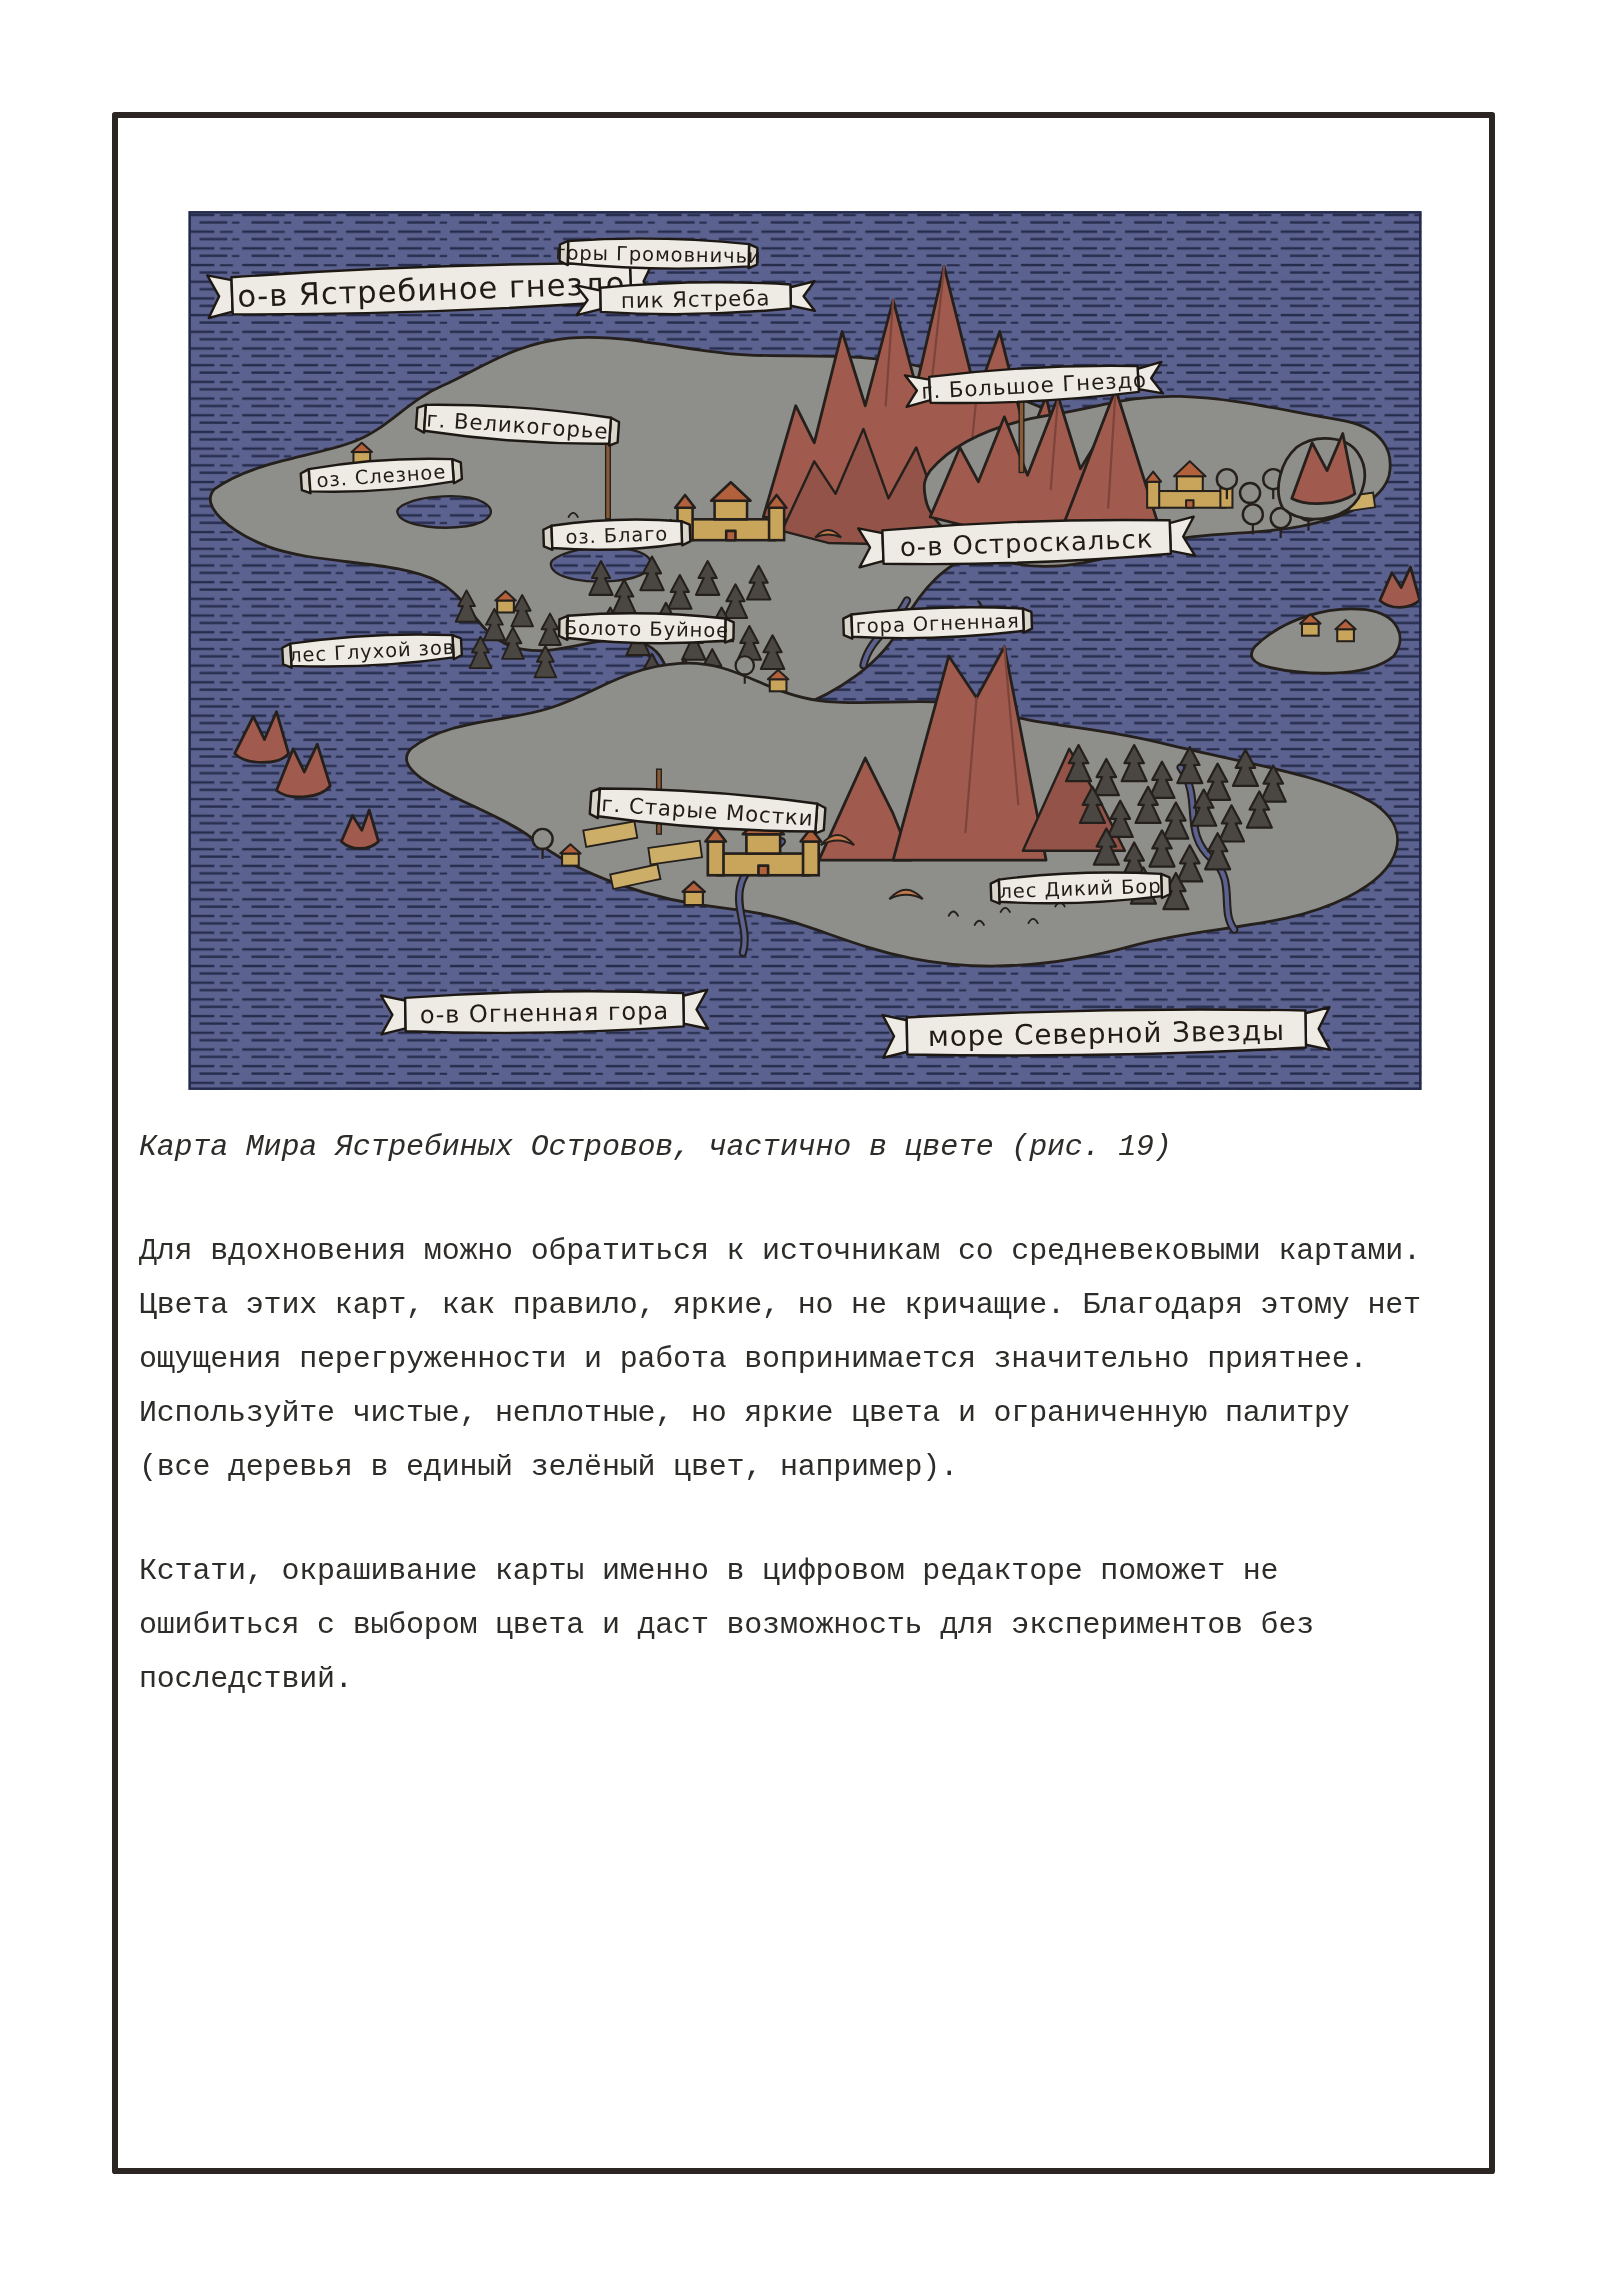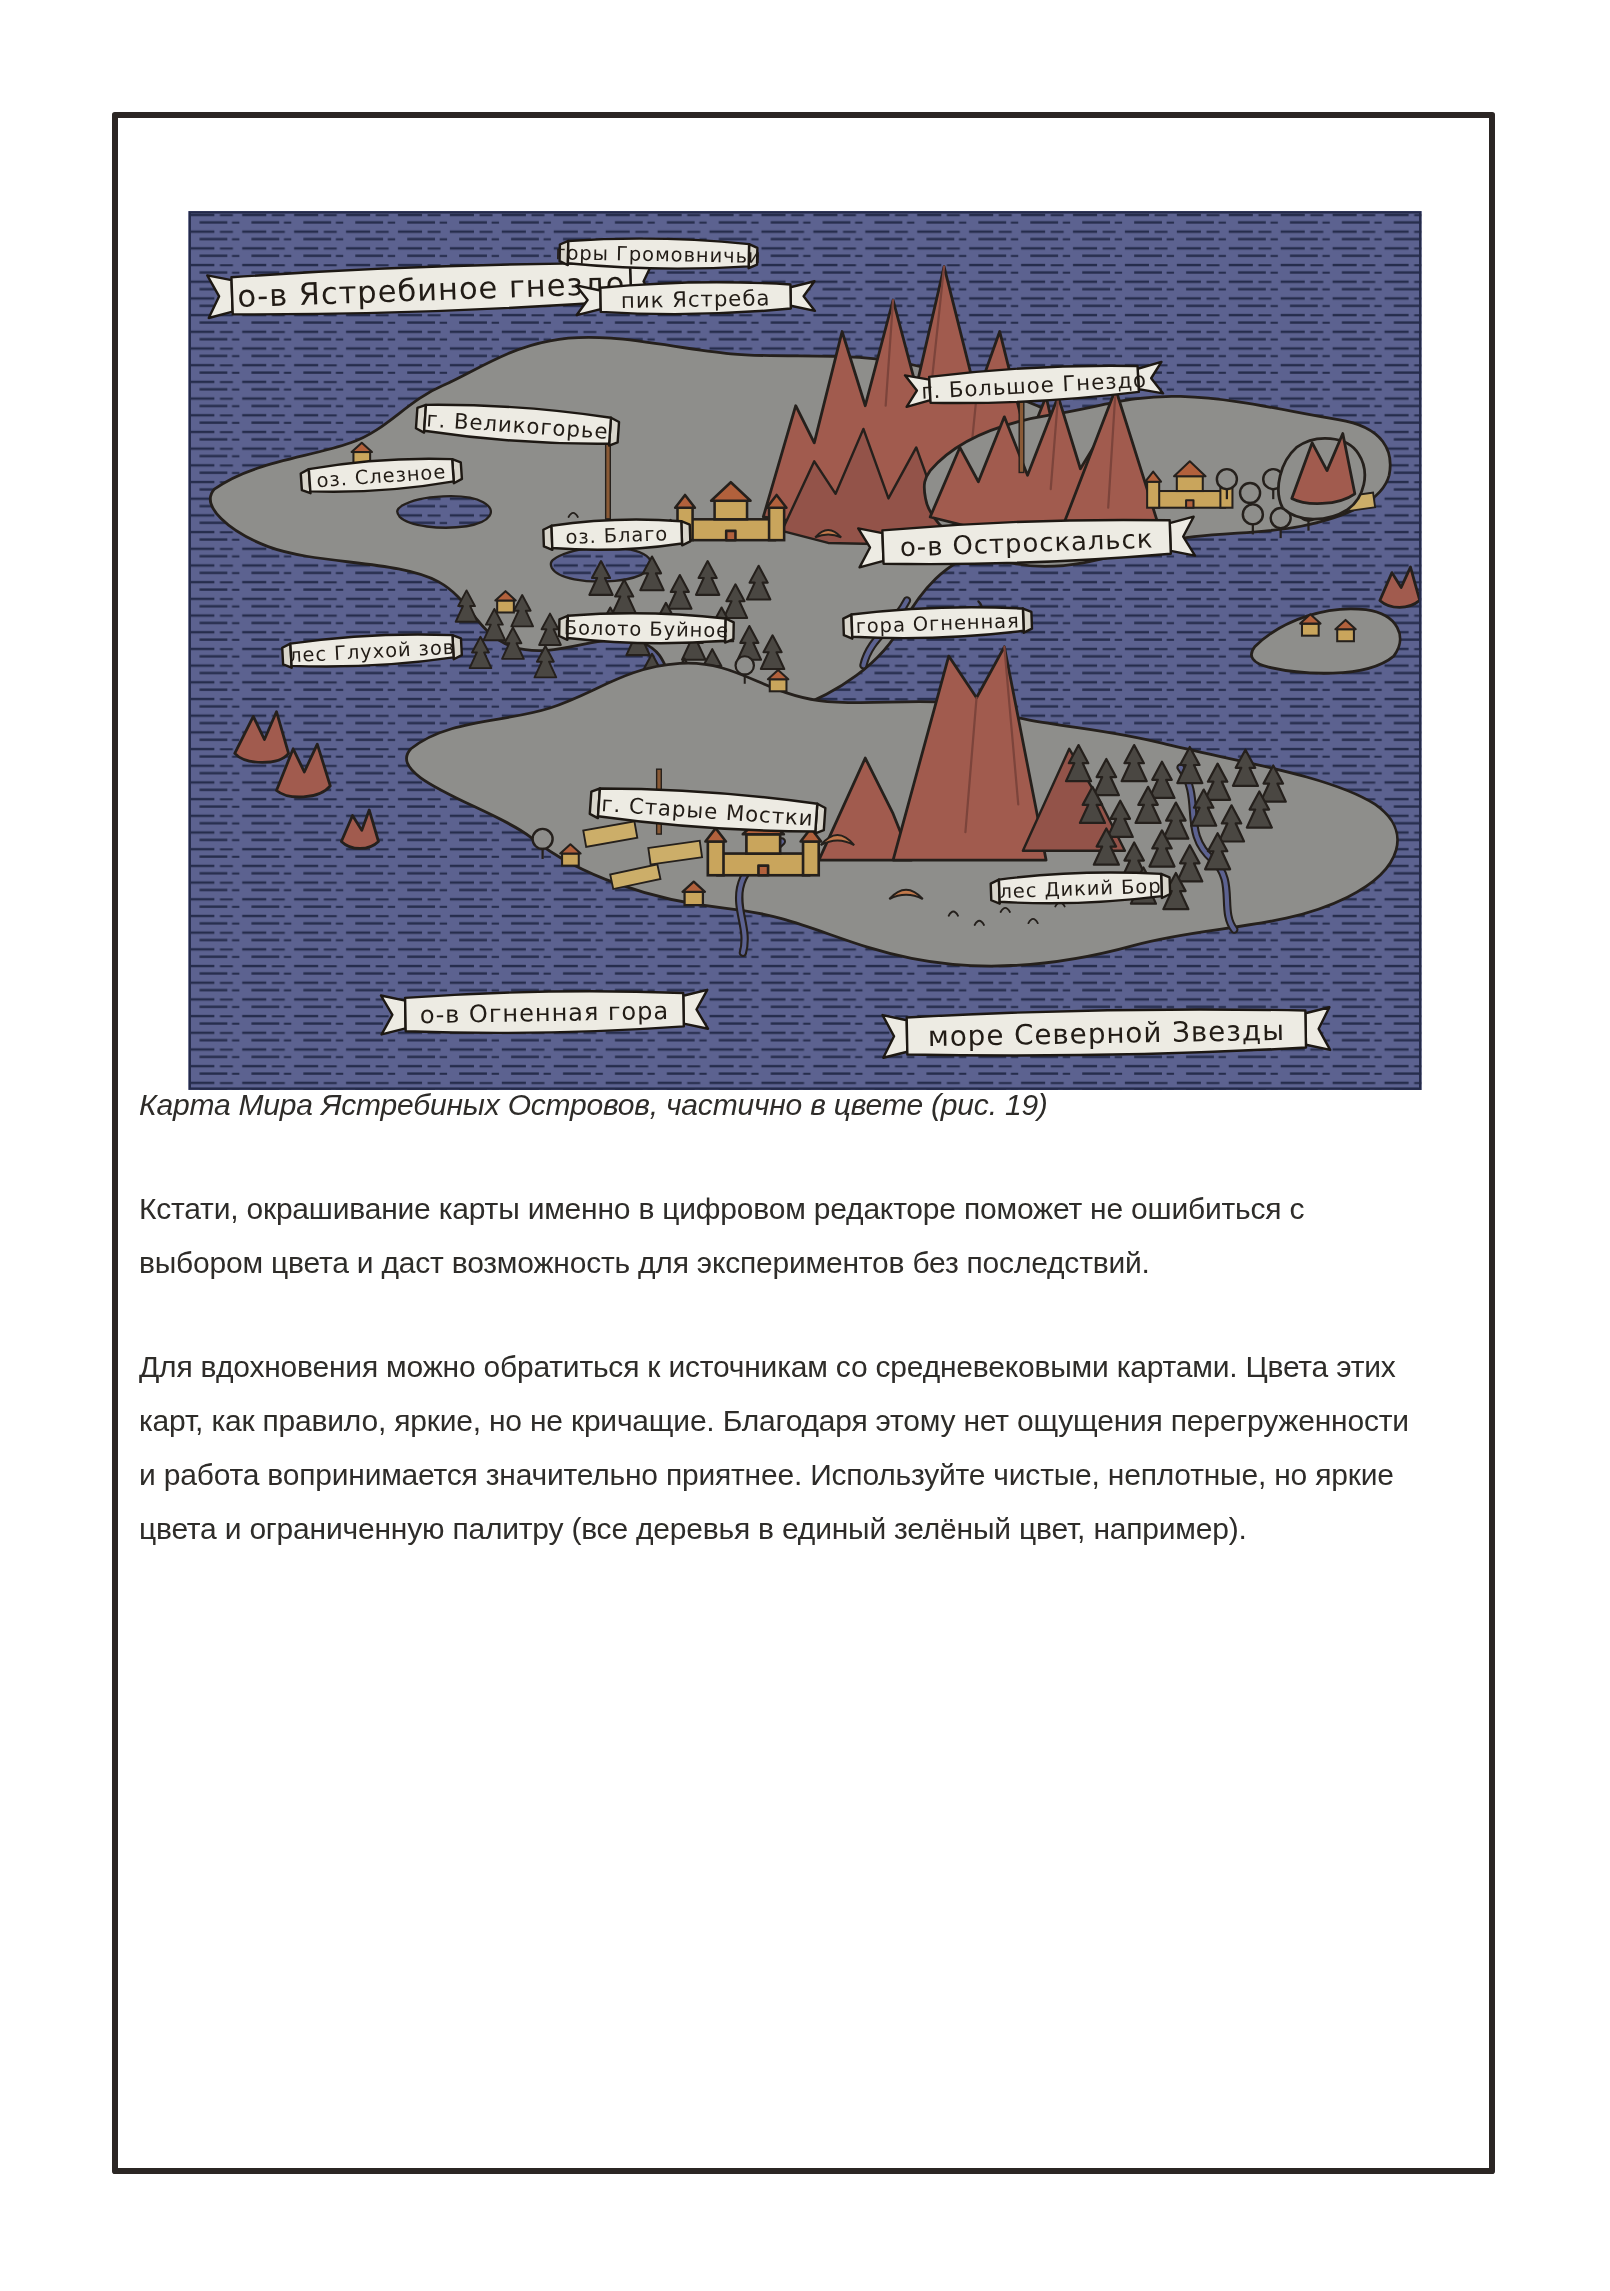--- a/index.html
+++ b/index.html
@@ -8,21 +8,21 @@
     --banner:#edebe3; --building:#c9a55c; --roof:#b2613c; --bridge:#c2794b;
     --field:#ccae69; --text:#2e2c29; --frame:#2b2624;
   }
   html,body{margin:0;padding:0;background:#ffffff;}
   .page{position:relative;width:1610px;height:2291px;background:#ffffff;overflow:hidden;
         font-family:"Liberation Sans",sans-serif;color:var(--text);}
   .frame{position:absolute;left:112px;top:112px;width:1371px;height:2050px;
          border:6.5px solid var(--frame);border-radius:2.8px;}
   .map-wrap{position:absolute;left:188px;top:211px;width:1234px;height:879px;}
   .map-wrap svg{display:block;width:1234px;height:879px;}
-  .text-col{position:absolute;left:139px;top:1078px;width:1291px;}
+  .text-col{position:absolute;left:139px;top:1120px;width:1291px;font-family:Liberation Mono, monospace;}
   .text-col p{margin:0 0 50px 0;font-size:30px;line-height:54px;letter-spacing:-0.2px;}
   .caption,.tip{font-style:italic;}
 
   
   .sea-border{fill:none;stroke:#242a49;stroke-width:2.5;}
   .land{fill:var(--land);stroke:var(--ink);stroke-width:3;stroke-linejoin:round;}
   .lake{fill:url(#seaPat);stroke:var(--ink);stroke-width:2.5;}
   .mtn{fill:var(--mountain);stroke:var(--ink);stroke-width:3;stroke-linejoin:round;}
   .mtn2{fill:var(--mountain2);stroke:var(--ink);stroke-width:2.6;stroke-linejoin:round;}
   .ridgeline{fill:none;stroke:var(--shade);stroke-width:2.4;stroke-linecap:round;}
@@ -327,17 +327,17 @@
             <text class="ribbon-text" font-size="30" y="1" dominant-baseline="central">море Северной Звезды</text>
           </g>
         </g>
 
       <rect class="sea-border" x="1.5" y="1.5" width="1327" height="945"></rect>
     </svg>
   </div>
 
   <div class="text-col">
     <p class="caption">Карта Мира Ястребиных Островов, частично в цвете (рис. 19)</p>
+    <p>Для вдохновения можно обратиться к источникам со средневековыми картами. Цвета этих карт, как правило, яркие, но не кричащие. Благодаря этому нет ощущения перегруженности и работа вопринимается значительно приятнее. Используйте чистые, неплотные, но яркие цвета и ограниченную палитру (все деревья в единый зелёный цвет, например).</p>
     <p>Кстати, окрашивание карты именно в цифровом редакторе поможет не ошибиться с выбором цвета и даст возможность для экспериментов без последствий.</p>
-    <p>Для вдохновения можно обратиться к источникам со средневековыми картами. Цвета этих карт, как правило, яркие, но не кричащие. Благодаря этому нет ощущения перегруженности и работа вопринимается значительно приятнее. Используйте чистые, неплотные, но яркие цвета и ограниченную палитру (все деревья в единый зелёный цвет, например).</p>
   </div>
 </div>
 
 
 </body></html>

